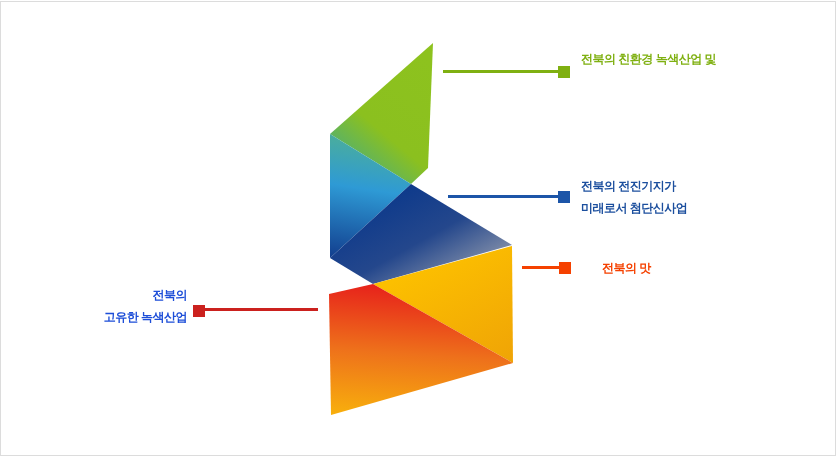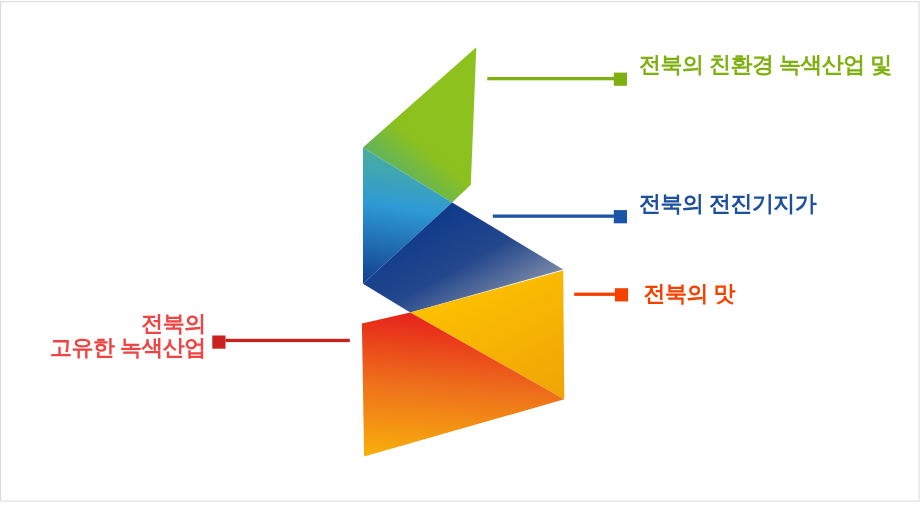--- a/index.html
+++ b/index.html
@@ -6,28 +6,28 @@
   body{
     width:840px;height:460px;background:#ffffff;position:relative;overflow:hidden;
     font-family:"Liberation Sans","DejaVu Sans",sans-serif;
   }
   .panel-border{
     position:absolute;left:0;top:1px;width:834px;height:453px;
     border:1px solid #dcdcdc;pointer-events:none;
   }
   .ribbon{position:absolute;left:0;top:0;width:840px;height:460px;}
   .label{
-    position:absolute;font-weight:bold;font-size:20px;line-height:22px;
+    position:absolute;font-weight:bold;font-size:12px;line-height:22px;
     letter-spacing:-0.5px;white-space:nowrap;
   }
   .label span{display:block;}
   .c-green{color:#7fb011;}
   .c-blue{color:#1c4f9e;}
-  .c-orange{color:#f54100;}
-  .c-red{color:#ef4444;}
+  .c-orange{color:#f54100;margin-left:17px;}
+  .c-red{color:#1d4ed8;}
   .connector{position:absolute;height:3px;}
   .bullet{position:absolute;width:12px;height:12px;}
   .bg-green{background:#7fb011;}
   .bg-blue{background:#1c55a8;}
   .bg-orange{background:#f54100;}
   .bg-red{background:#cb211e;}
   .align-right{text-align:right;}
 </style>
 </head>
 <body>
@@ -71,20 +71,21 @@
 <div class="connector bg-green" style="left:443px;top:70px;width:116px;"></div>
 <div class="bullet bg-green" style="left:558px;top:66px;"></div>
 <div class="label c-green" style="left:581px;top:48px;">
   <span>전북의 친환경 녹색산업 및</span>
 </div>
 
 <div class="connector bg-blue" style="left:448px;top:195px;width:111px;"></div>
 <div class="bullet bg-blue" style="left:558px;top:191px;"></div>
 <div class="label c-blue" style="left:581px;top:175px;">
   <span>전북의 전진기지가</span>
+  <span>미래로서 첨단신사업</span>
 </div>
 
 <div class="connector bg-orange" style="left:522px;top:266px;width:38px;"></div>
 <div class="bullet bg-orange" style="left:559px;top:262px;"></div>
 <div class="label c-orange" style="left:585px;top:257px;">
   <span>전북의 맛</span>
 </div>
 
 <div class="connector bg-red" style="left:205px;top:308px;width:113px;"></div>
 <div class="bullet bg-red" style="left:193px;top:305px;"></div>

